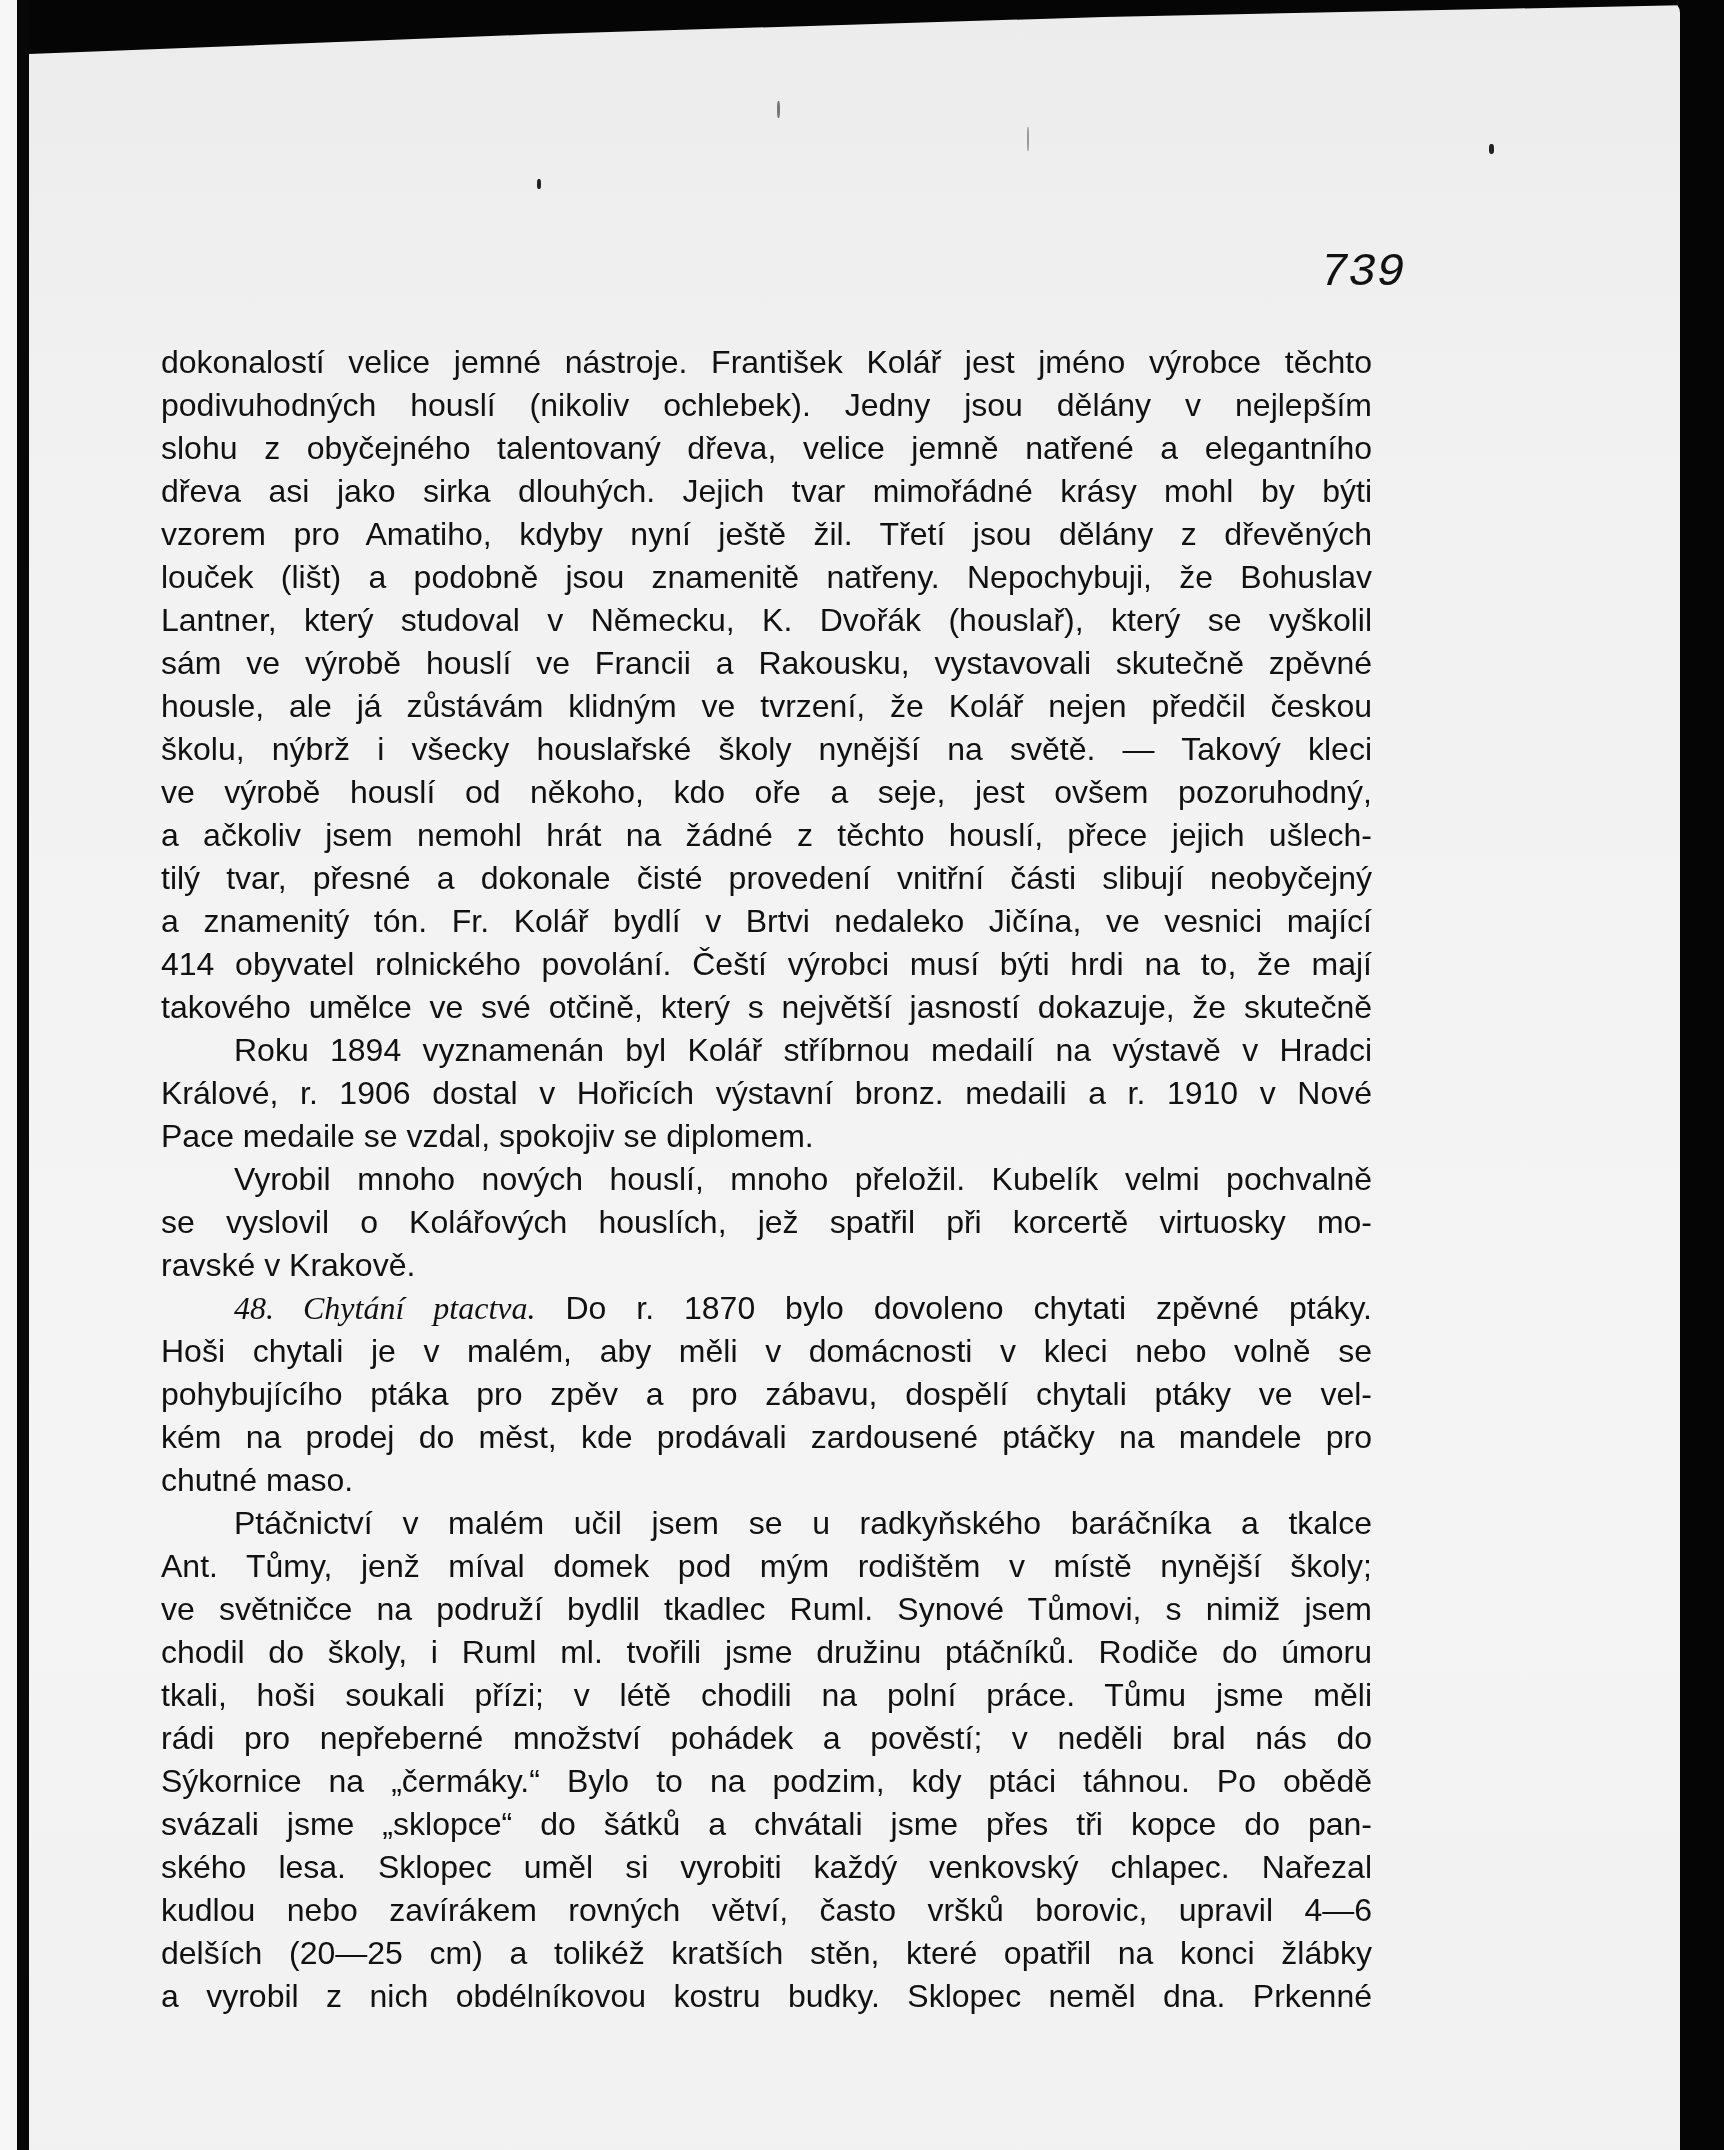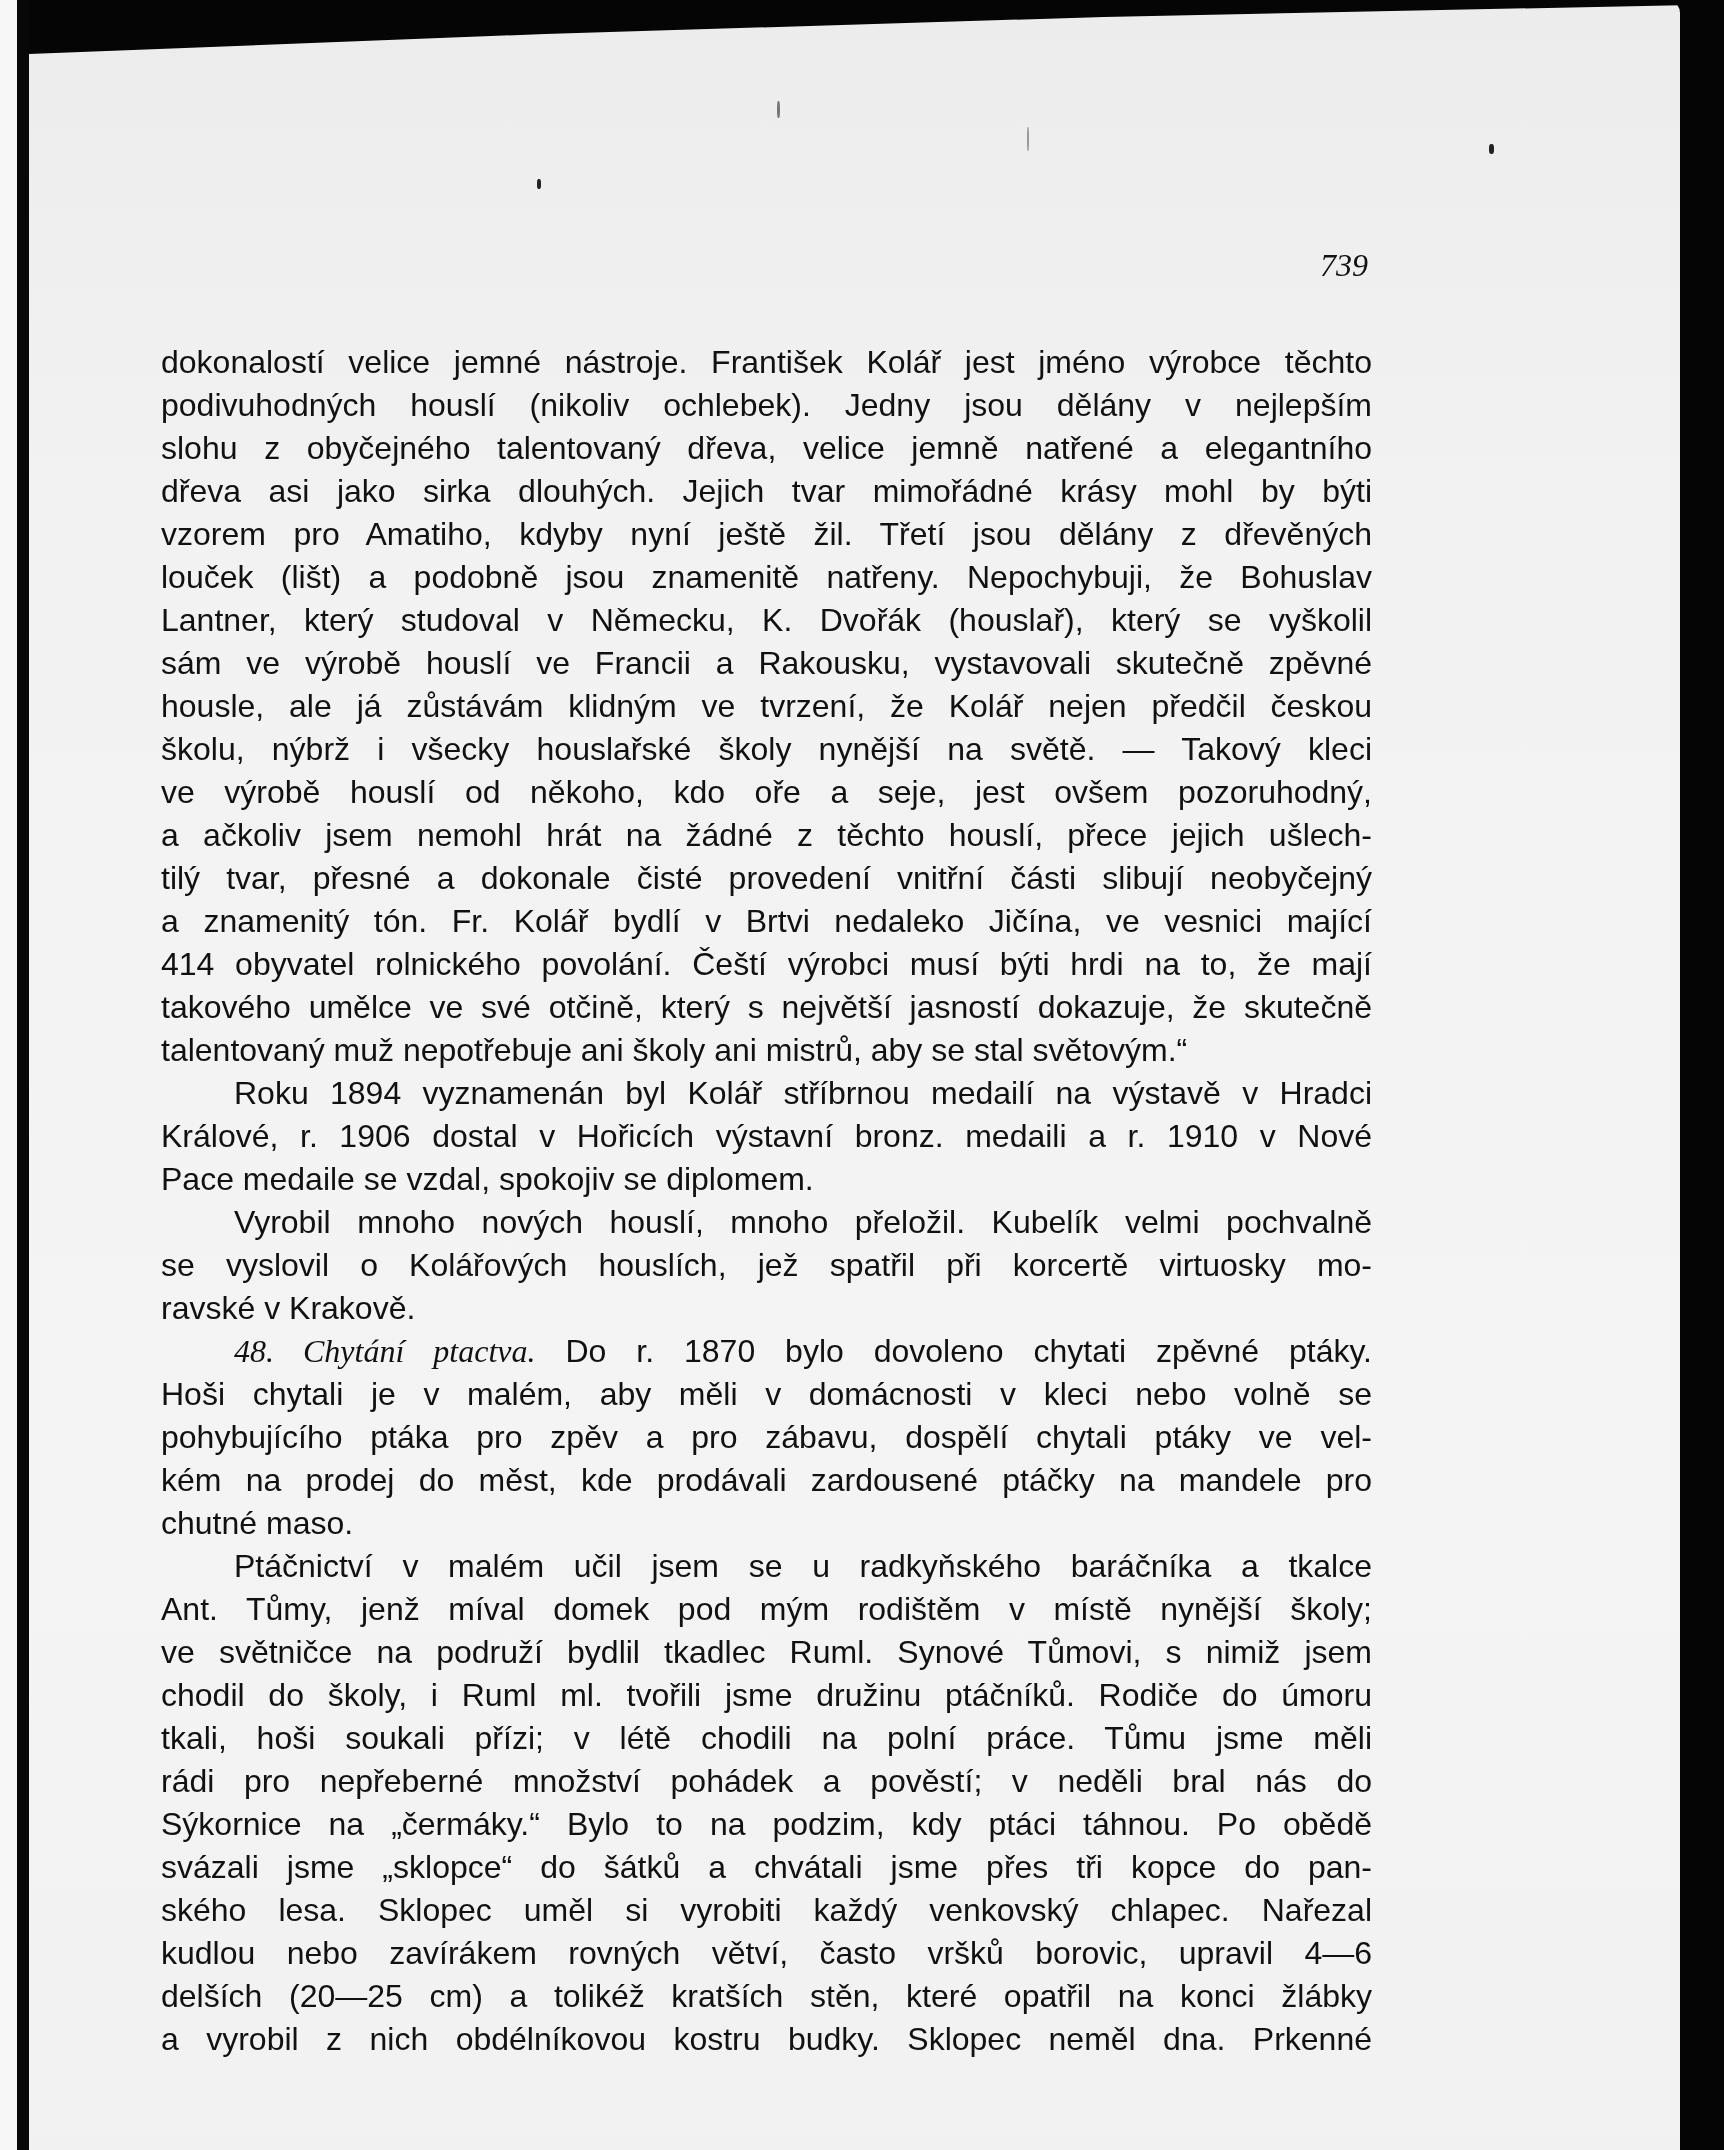--- a/index.html
+++ b/index.html
@@ -42,23 +42,23 @@
       0px 54px, 516px 34px, 1075px 17px, 1651px 5.2px,
       1651px 2336px,
       1118px 2392px, 602px 2443px, 17px 2490px, 0px 2478px
     );
     border-radius: 13px;
   }
   .page-number {
     position: absolute;
     left: 1320px;
     top: 249px;
-    font-family: Liberation Serif, serif;
+    font-family: Liberation Mono, monospace;
     font-style: italic;
-    font-size: 32px;
+    font-size: 47px;
     line-height: 1;
     color: #111;
   }
   .text-block {
     position: absolute;
     left: 161px;
     top: 344px;
     width: 1211px;
     font-family: "Liberation Sans", "DejaVu Sans", sans-serif;
     color: #111;
@@ -120,21 +120,20 @@
     <span class="line">Lantner, který studoval v Německu, K. Dvořák (houslař), který se vyškolil</span>
     <span class="line">sám ve výrobě houslí ve Francii a Rakousku, vystavovali skutečně zpěvné</span>
     <span class="line">housle, ale já zůstávám klidným ve tvrzení, že Kolář nejen předčil českou</span>
     <span class="line">školu, nýbrž i všecky houslařské školy nynější na světě. — Takový kleci</span>
     <span class="line">ve výrobě houslí od někoho, kdo oře a seje, jest ovšem pozoruhodný,</span>
     <span class="line">a ačkoliv jsem nemohl hrát na žádné z těchto houslí, přece jejich ušlech-</span>
     <span class="line">tilý tvar, přesné a dokonale čisté provedení vnitřní části slibují neobyčejný</span>
     <span class="line">a znamenitý tón. Fr. Kolář bydlí v Brtvi nedaleko Jičína, ve vesnici mající</span>
     <span class="line">414 obyvatel rolnického povolání. Čeští výrobci musí býti hrdi na to, že mají</span>
     <span class="line">takového umělce ve své otčině, který s největší jasností dokazuje, že skutečně</span>
-    <span class="line last">talentovaný muž nepotřebuje ani školy ani mistrů, aby se stal světovým.“</span>
   </div>
 
   <div>
     <span class="line indent">Roku 1894 vyznamenán byl Kolář stříbrnou medailí na výstavě v Hradci</span>
     <span class="line">Králové, r. 1906 dostal v Hořicích výstavní bronz. medaili a r. 1910 v Nové</span>
     <span class="line last">Pace medaile se vzdal, spokojiv se diplomem.</span>
   </div>
 
   <div>
     <span class="line indent">Vyrobil mnoho nových houslí, mnoho přeložil. Kubelík velmi pochvalně</span>

